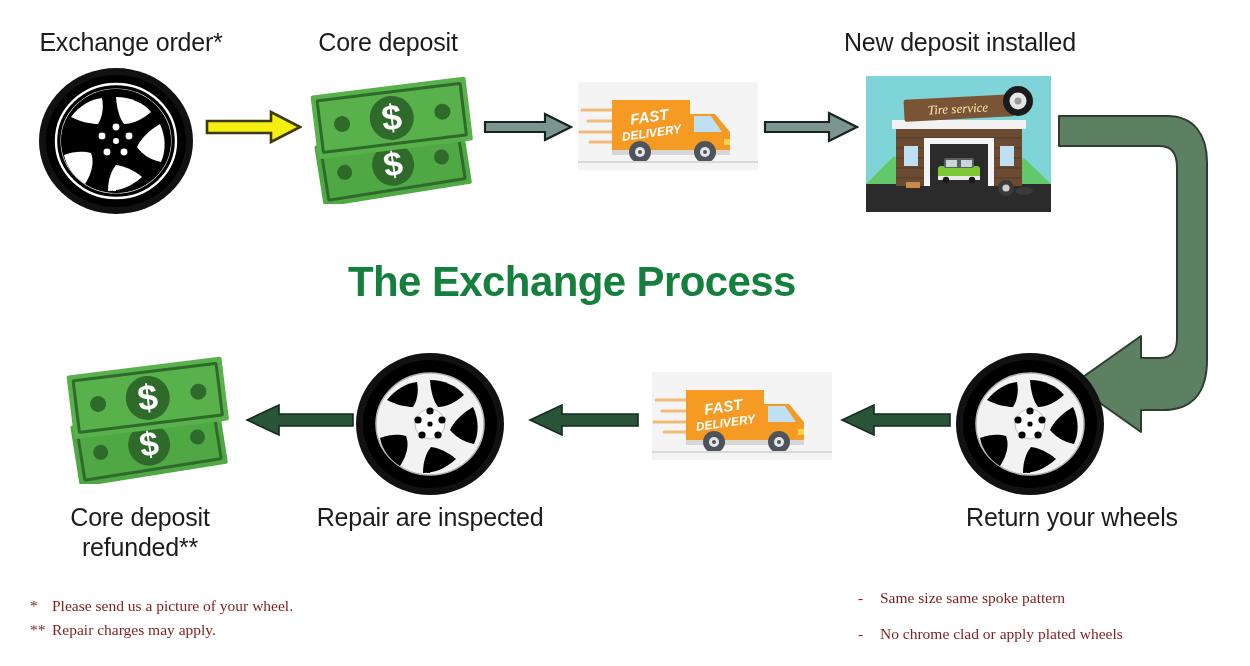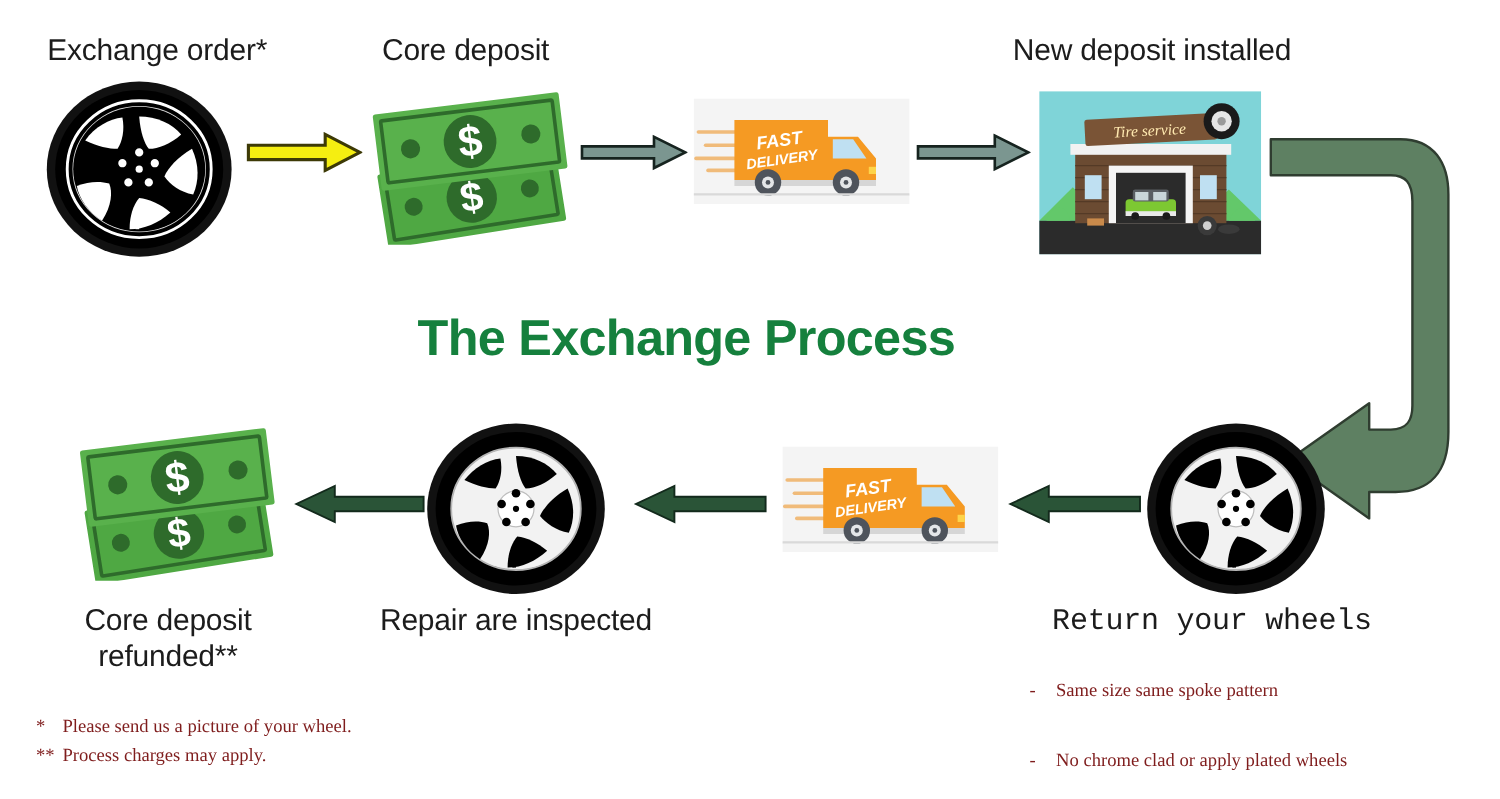--- a/index.html
+++ b/index.html
@@ -392,29 +392,29 @@
         <circle cx="87" cy="68" r="3.6"></circle>
         <circle cx="83" cy="83" r="3.6"></circle>
         <circle cx="67" cy="83" r="3.6"></circle>
         <circle cx="63" cy="68" r="3.6"></circle>
       </g>
       <circle cx="75" cy="72" r="2.6" fill="#000000"></circle>
       <rect x="72" y="117" width="3" height="4" fill="#000000"></rect>
     </svg>
   </div>
 
-  <div class="step-label" style="left:870px; top:503px; width:280px;font-family:Liberation Mono, monospace;">Return your wheels</div>
+  <div class="step-label" style="left:932px; top:503px; width:280px;">Return your wheels</div>
 
   <div class="footnote" style="left:30px; top:594px;">
     <span class="mark">*</span><span>Please send us a picture of your wheel.</span>
   </div>
   <div class="footnote" style="left:30px; top:618px;">
-    <span class="mark">**</span><span>Process charges may apply.</span>
-  </div>
-
-  <div class="footnote" style="left:858px; top:564px;">
+    <span class="mark">**</span><span>Repair charges may apply.</span>
+  </div>
+
+  <div class="footnote" style="left:858px; top:586px;">
     <span class="mark">-</span><span>Same size same spoke pattern</span>
   </div>
   <div class="footnote" style="left:858px; top:622px;">
     <span class="mark">-</span><span>No chrome clad or apply plated wheels</span>
   </div>
 
 </div>
 
 </body></html>

